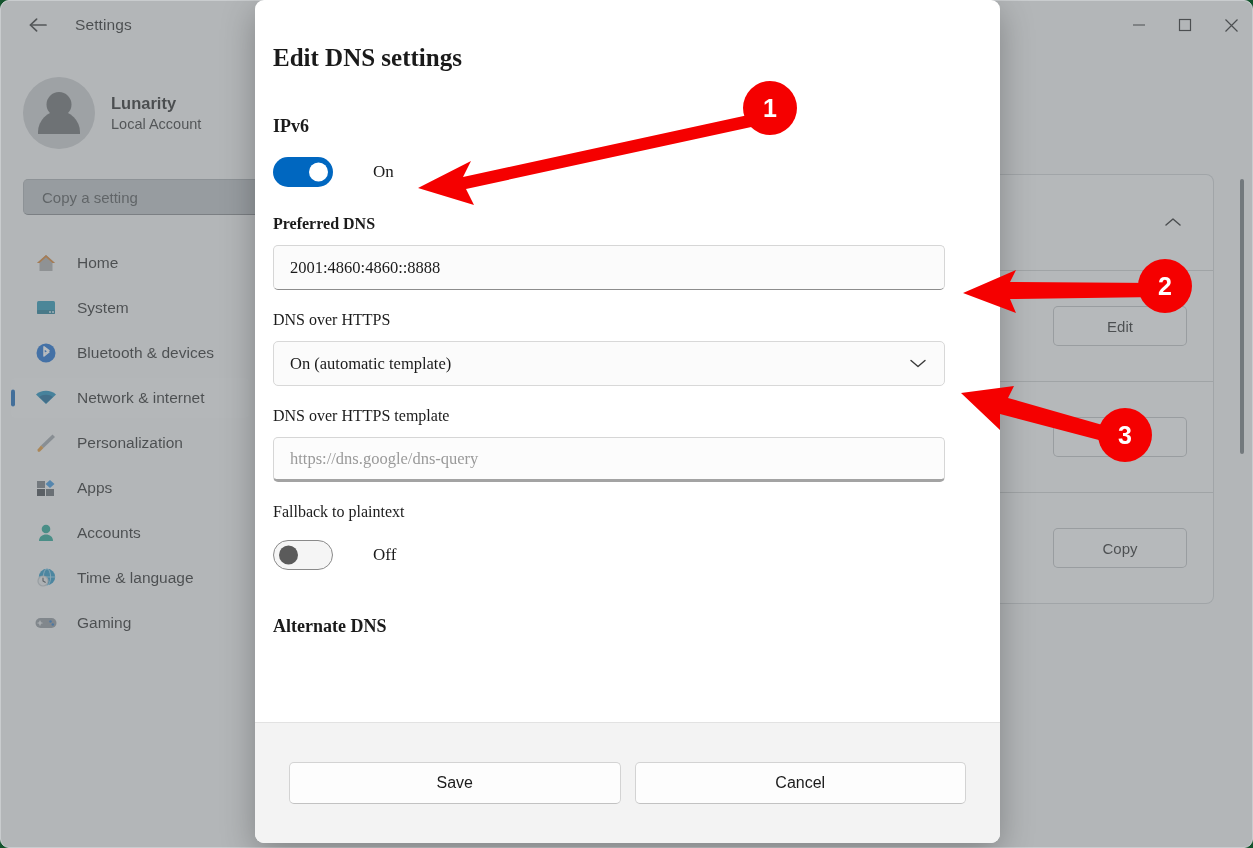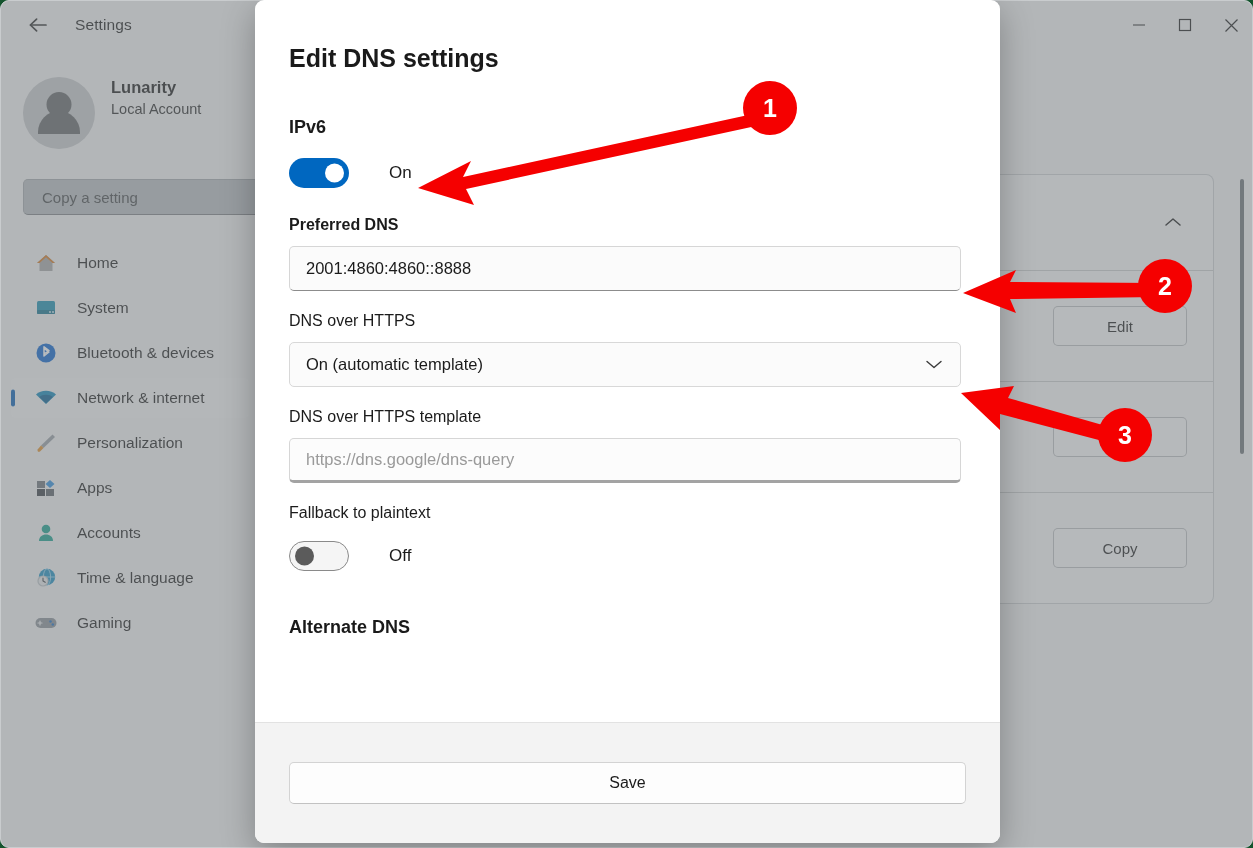--- a/index.html
+++ b/index.html
@@ -75,21 +75,21 @@
   
   .sidebar {
     position: absolute;
     left: 0; top: 48px;
     width: 258px;
     bottom: 0;
     z-index: 4;
   }
   .account {
     display: flex;
-    align-items: flex-start;
+    align-items: center;
     padding: 28px 0 0 22px;
   }
   .avatar {
     width: 72px; height: 72px;
     border-radius: 50%;
     background: #c6c8ca;
     position: relative;
     flex: 0 0 auto;
   }
   .avatar .head {
@@ -230,22 +230,23 @@
     border-radius: 9px;
     box-shadow: 0 10px 34px rgba(0,0,0,0.28);
     z-index: 60;
     overflow: hidden;
     display: flex;
     flex-direction: column;
   }
   .dialog-body {
     position: relative;
     flex: 1 1 auto;
-    padding: 0 34px;
+    padding: 0 18px;
     overflow: hidden;
+    font-family: Liberation Serif, serif;
   }
   .dialog-title {
     font-size: 25px;
     font-weight: 600;
     color: #1a1a1a;
     padding-top: 44px;
   }
   .section-title {
     font-size: 18px;
     font-weight: 600;
@@ -619,20 +620,21 @@
       </div>
 
       <div style="margin-top:46px;">
         <div class="section-title">Alternate DNS</div>
       </div>
 
     </div>
 
     <div class="dialog-footer">
       <div class="footer-btn">Save</div>
+      <div class="footer-btn">Cancel</div>
     </div>
   </div>
 
   <div class="annotations">
     <svg width="1253" height="848" viewBox="0 0 1253 848">
 
       <g>
         <path d="M762 112 L463 177 L471 161 L418 188 L474 205 L466 189 L765 124 Z" fill="#f50000"></path>
       </g>
 

